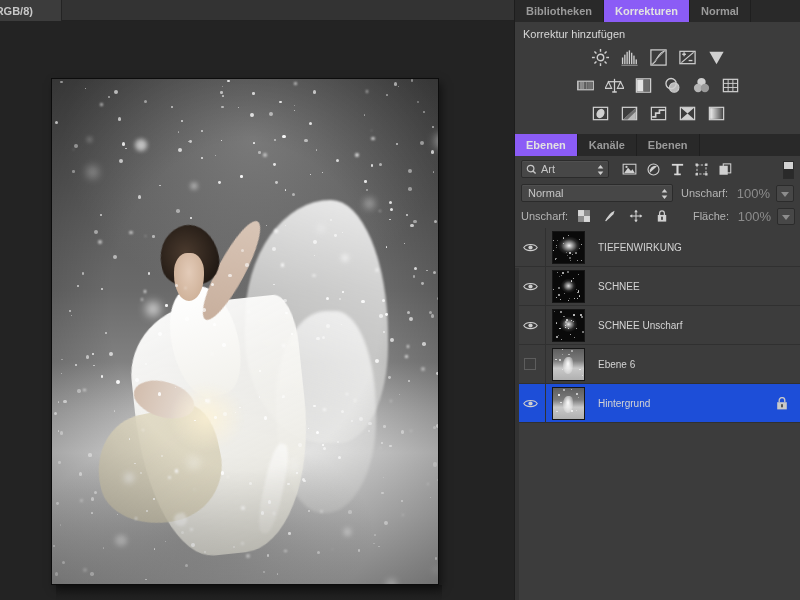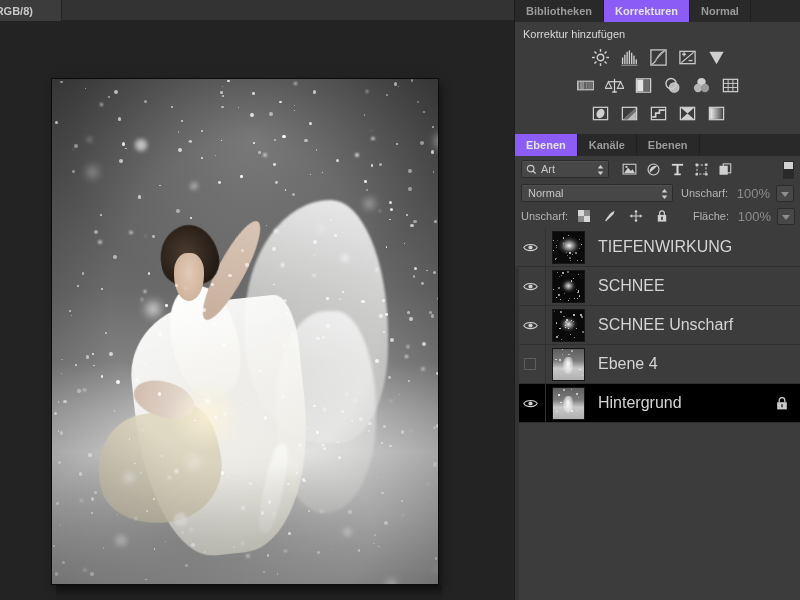--- a/index.html
+++ b/index.html
@@ -178,40 +178,40 @@
   }
   #lock-label { font-size:11px; color:#b4b4b4; }
   .lock-icons { display:flex; align-items:center; gap:12px; margin-left:9px; }
   .lico { width:14px; height:14px; display:block; }
 
   #layer-list { position:absolute; left:0; top:94px; width:286px; bottom:0; background:#3c3c3c; }
   .layer-row {
     position:relative; height:39px; display:flex; align-items:center;
     border-bottom:1px solid #303030; background:#3c3c3c;
   }
-  .layer-row.selected { background:#000000; }
+  .layer-row.selected { background:#1d4ed8; }
   .eye-cell { width:31px; height:39px; display:flex; align-items:center; justify-content:center; border-right:1px solid #303030; }
   .eye-off-box { width:12px; height:12px; border:1px solid #5d5d5d; background:#3c3c3c; }
   .thumb {
     width:33px; height:33px; margin-left:6px; border:1px solid #161616;
     background:#111; position:relative; overflow:hidden; flex:0 0 auto;
   }
   .thumb.snow  { background:radial-gradient(ellipse 42% 34% at 52% 44%, #f4f4f4, rgba(255,255,255,.12) 62%, #0a0a0a 88%), #0b0b0b; }
   .thumb.snow2 { background:radial-gradient(ellipse 34% 30% at 50% 46%, #e8e8e8, rgba(255,255,255,.10) 60%, #0a0a0a 86%), #0b0b0b; }
   .thumb.snow3 { background:radial-gradient(ellipse 30% 28% at 50% 48%, #dcdcdc, rgba(255,255,255,.10) 58%, #090909 84%), #0a0a0a; }
   .thumb.photo {
     background:linear-gradient(180deg,#5e5e5e 0%,#7b7b7b 38%,#c9c9c9 62%,#b0b0b0 100%);
   }
   .thumb.photo .fg {
     position:absolute; left:32%; top:26%; width:34%; height:56%;
     background:radial-gradient(ellipse at 50% 40%, #fdfdfd, rgba(255,255,255,.25) 70%, rgba(255,255,255,0));
     border-radius:46% 30% 46% 46%;
   }
   .thumb .tdot { position:absolute; background:#fff; border-radius:50%; }
-  .layer-name { margin-left:13px; font-size:16px; color:#d4d4d4; }
+  .layer-name { margin-left:13px; font-size:10px; color:#d4d4d4; }
   .lock-badge { position:absolute; right:13px; top:13px; width:12px; height:13px; }
 
   #dock-scroll-edge { position:absolute; left:0; top:134px; width:4px; height:466px; background:#333333; }
 </style>
 </head>
 <body>
 
 <div id="app">
 
   <div id="doc-area">
@@ -932,21 +932,21 @@
               <div class="tdot" style="left: 28.4%; top: 16.9%; width: 1.1px; height: 1.1px; opacity: 0.46;"></div>
               <div class="tdot" style="left: 20.7%; top: 32.3%; width: 2px; height: 2px; opacity: 0.81;"></div>
               <div class="tdot" style="left: 29.2%; top: 3.1%; width: 0.9px; height: 0.9px; opacity: 0.94;"></div>
               <div class="tdot" style="left: 28.4%; top: 66.8%; width: 0.6px; height: 0.6px; opacity: 0.51;"></div>
               <div class="tdot" style="left: 57.6%; top: 4.6%; width: 1.9px; height: 1.9px; opacity: 0.58;"></div>
               <div class="tdot" style="left: 94.5%; top: 85.2%; width: 1.2px; height: 1.2px; opacity: 0.65;"></div>
               <div class="tdot" style="left: 49.9%; top: 17.7%; width: 1.4px; height: 1.4px; opacity: 0.62;"></div>
               <div class="tdot" style="left: 83.7%; top: 65.3%; width: 1.7px; height: 1.7px; opacity: 0.72;"></div>
               <div class="tdot" style="left: 6.1%; top: 32.3%; width: 1.8px; height: 1.8px; opacity: 0.76;"></div>
             </div>
-            <span class="layer-name">Ebene 4</span>
+            <span class="layer-name">Ebene 6</span>
           </div>
           <div class="layer-row selected">
             <div class="eye-cell">
               <svg width="15" height="11" viewBox="0 0 15 11">
   <path d="M0.8 5.5 C3 1.4 12 1.4 14.2 5.5 C12 9.6 3 9.6 0.8 5.5 Z" fill="none" stroke="#cfcfcf" stroke-width="1.1"></path>
   <circle cx="7.5" cy="5.5" r="2.1" fill="#cfcfcf"></circle>
               </svg>
             </div>
             <div class="thumb photo">
               <div class="fg"></div>

